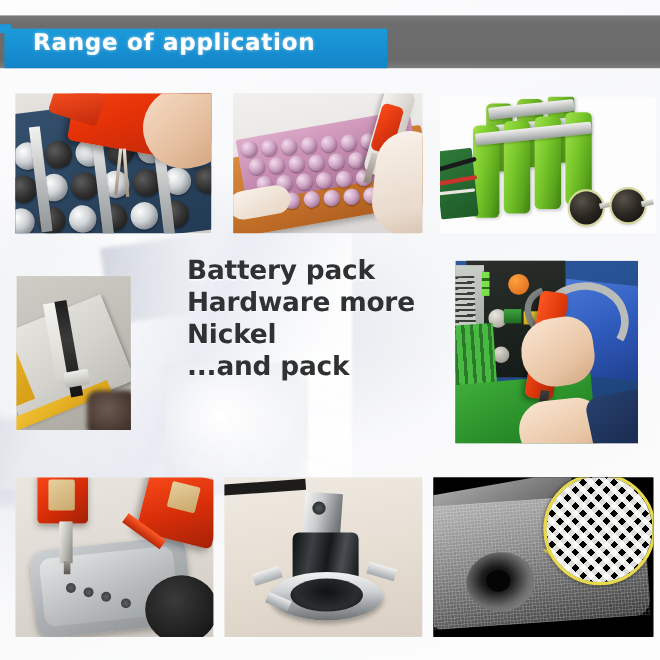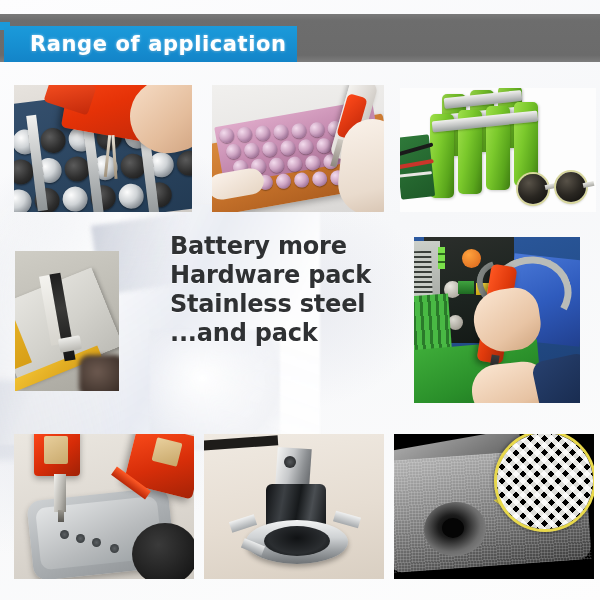--- a/index.html
+++ b/index.html
@@ -42,23 +42,23 @@
     background:linear-gradient(95deg, rgba(198,203,216,.45), rgba(255,255,255,0) 70%);
     filter:blur(3px);
   }
 
   
   .gray-bar{
     position:absolute;left:0;top:14px;width:600px;height:48px;
     background:linear-gradient(180deg,#7a7a7a 0%,#6d6d6d 14%,#6b6b6b 86%,#7d7d7d 100%);
   }
   .blue-banner{
-    position:absolute;left:4px;top:26px;width:293px;height:36px;
+    position:absolute;left:4px;top:26px;width:348px;height:36px;
     background:linear-gradient(180deg,#1b9ada 0%,#1790d2 50%,#1384c8 100%);
-    display:flex;align-items:center;
+    display:flex;
   }
   .blue-banner .ttl{
     margin-left:26px;
     color:#ffffff;
     font-family:"DejaVu Sans", sans-serif;
     font-size:21px;font-weight:bold;letter-spacing:.6px;
     text-shadow:0 0 3px rgba(160,215,245,.95), 0 1px 0 rgba(0,0,0,.12);
     white-space:nowrap;
   }
   .blue-tab{
@@ -481,19 +481,19 @@
       </div>
     <div class="core"></div>
     <div class="corein"></div>
     <div class="pointer"></div>
     <div class="mag">
       <div class="weave"></div>
     </div>
   </div>
 
   <div class="list">
-    <div>Battery more</div>
-    <div>Hardware pack</div>
-    <div>Stainless steel</div>
+    <div>Battery pack</div>
+    <div>Hardware more</div>
+    <div>Nickel</div>
     <div>...and pack</div>
   </div>
 
 </div>
 
 </body></html>

